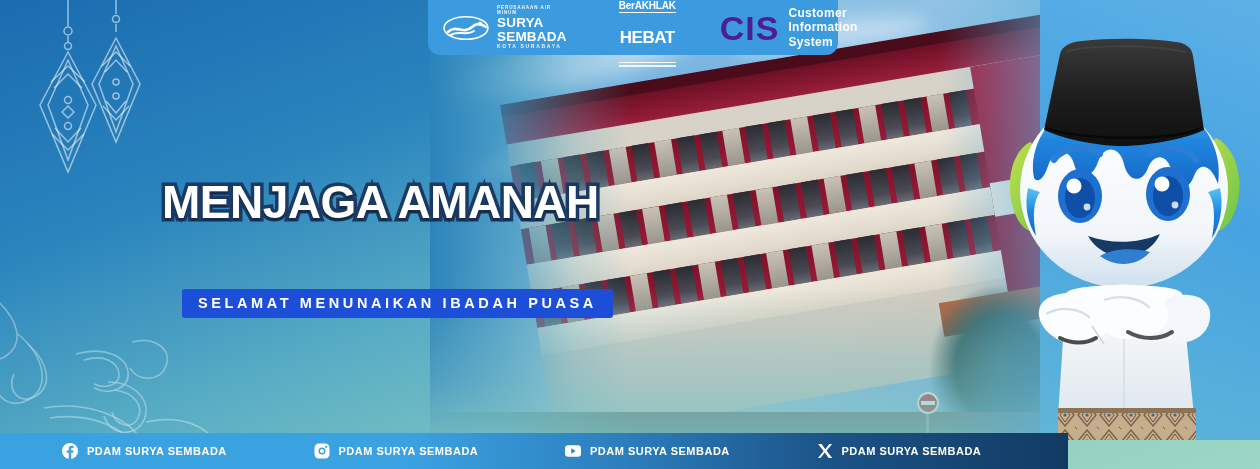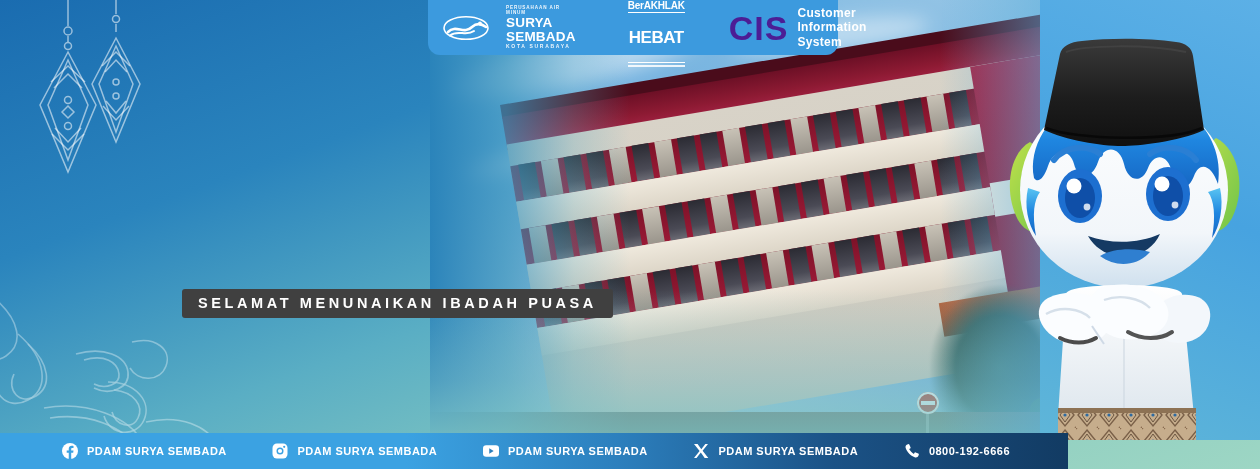--- a/index.html
+++ b/index.html
@@ -166,21 +166,21 @@
 
   
   .logo-badge{
     position:absolute; left:428px; top:0; width:410px; height:55px;
     background:#3c9ade;
     border-radius:0 0 12px 12px;
     display:flex; align-items:center; gap:0px;
     padding:0 14px;
     z-index:6;
   }
-  .logo-pdam{ display:flex; align-items:center; gap:12px; }
+  .logo-pdam{ display:flex; align-items:center; gap:3px; }
   .pdam-mark{ width:52px; height:26px; flex:none; }
   .pdam-txt{ line-height:1; color:#fff; }
   .pdam-txt .l1{ font-size:4.6px; letter-spacing:.9px; opacity:.92; font-weight:700; }
   .pdam-txt .l2{ font-size:13.5px; font-weight:700; letter-spacing:.2px; margin:1px 0; }
   .pdam-txt .l3{ font-size:5px; letter-spacing:1.7px; opacity:.9; font-weight:700; }
 
   .logo-akhlak{ margin-left:52px; text-align:center; color:#fff; line-height:1; }
   .ak-top{ font-size:5.5px; letter-spacing:.4px; opacity:.9; font-style:italic; }
   .ak-mid{ font-size:10px; font-weight:700; letter-spacing:-.2px; margin-top:1px;}
   .ak-big{ font-size:17px; font-weight:800; letter-spacing:-.5px;
@@ -199,21 +199,21 @@
     color:#fff; line-height:1.07;
     -webkit-text-stroke:7px #1b3a63;
     paint-order:stroke fill;
     text-shadow:0 3px 0 rgba(12,30,55,.45);
     white-space:nowrap;
   }
   .headline .l2{ display:block; padding-left:96px; }
 
   .subband{
     position:absolute; left:182px; top:289px; z-index:5;
-    background:#404040;
+    background:#1d4ed8;
     color:#fff; font-size:14.5px; font-weight:700;
     letter-spacing:3.6px;
     padding:6px 16px 7px 16px;
     border-radius:3px;
     white-space:nowrap;
   }
 
   .hijri{
     position:absolute; left:292px; top:333px; z-index:5;
     font-size:25px; font-weight:800; color:#fff; letter-spacing:-.2px;
@@ -426,20 +426,21 @@
       <div class="cis-big">CIS</div>
       <div class="cis-sub">
         <div>Customer</div>
         <div>Information</div>
         <div>System</div>
       </div>
     </div>
   </div>
 
   <div class="headline">
+    <span class="l2">MENJAGA AMANAH</span>
   </div>
 
   <div class="subband">SELAMAT MENUNAIKAN IBADAH PUASA</div>
 
 
   <svg class="mascot" viewBox="0 0 272 402">
     <defs>
       <linearGradient id="gHead" x1="0" y1="0" x2="0" y2="1">
         <stop offset="0" stop-color="#ffffff"></stop>
           <stop offset="0.72" stop-color="#f2f6fa"></stop>
@@ -579,23 +580,15 @@
 
     <div class="fitem">
       <svg class="ic" viewBox="0 0 16 16">
         <path d="M1 1 H4.6 L8.3 6.2 L12.3 1 H15 L9.6 7.8 L15.3 15 H11.7 L7.8 9.6 L3.5 15 H1 L6.6 8 Z" fill="#fff"></path>
       </svg>
       <span>PDAM SURYA SEMBADA</span>
     </div>
 
     <div class="fsep"></div>
 
-    <div class="fitem" style="padding-right:58px">
-      <svg class="ic" viewBox="0 0 16 16">
-        <path d="M3.2 1.6 C2 2.1 1.2 3.4 1.6 4.8 C2.6 8.9 7.1 13.4 11.2 14.4 C12.6 14.8 13.9 14 14.4 12.8
-                 L14.8 11.8 C15 11.3 14.8 10.8 14.3 10.6 L11.6 9.4 C11.2 9.2 10.7 9.4 10.5 9.8 L9.9 10.9
-                 C8.2 10.1 5.9 7.8 5.1 6.1 L6.2 5.5 C6.6 5.3 6.8 4.8 6.6 4.4 L5.4 1.7 C5.2 1.2 4.7 1 4.2 1.2 Z" fill="#fff"></path>
-      </svg>
-      <span>0800-192-6666</span>
-    </div>
   </div>
 
 </div>
 
 </body></html>

